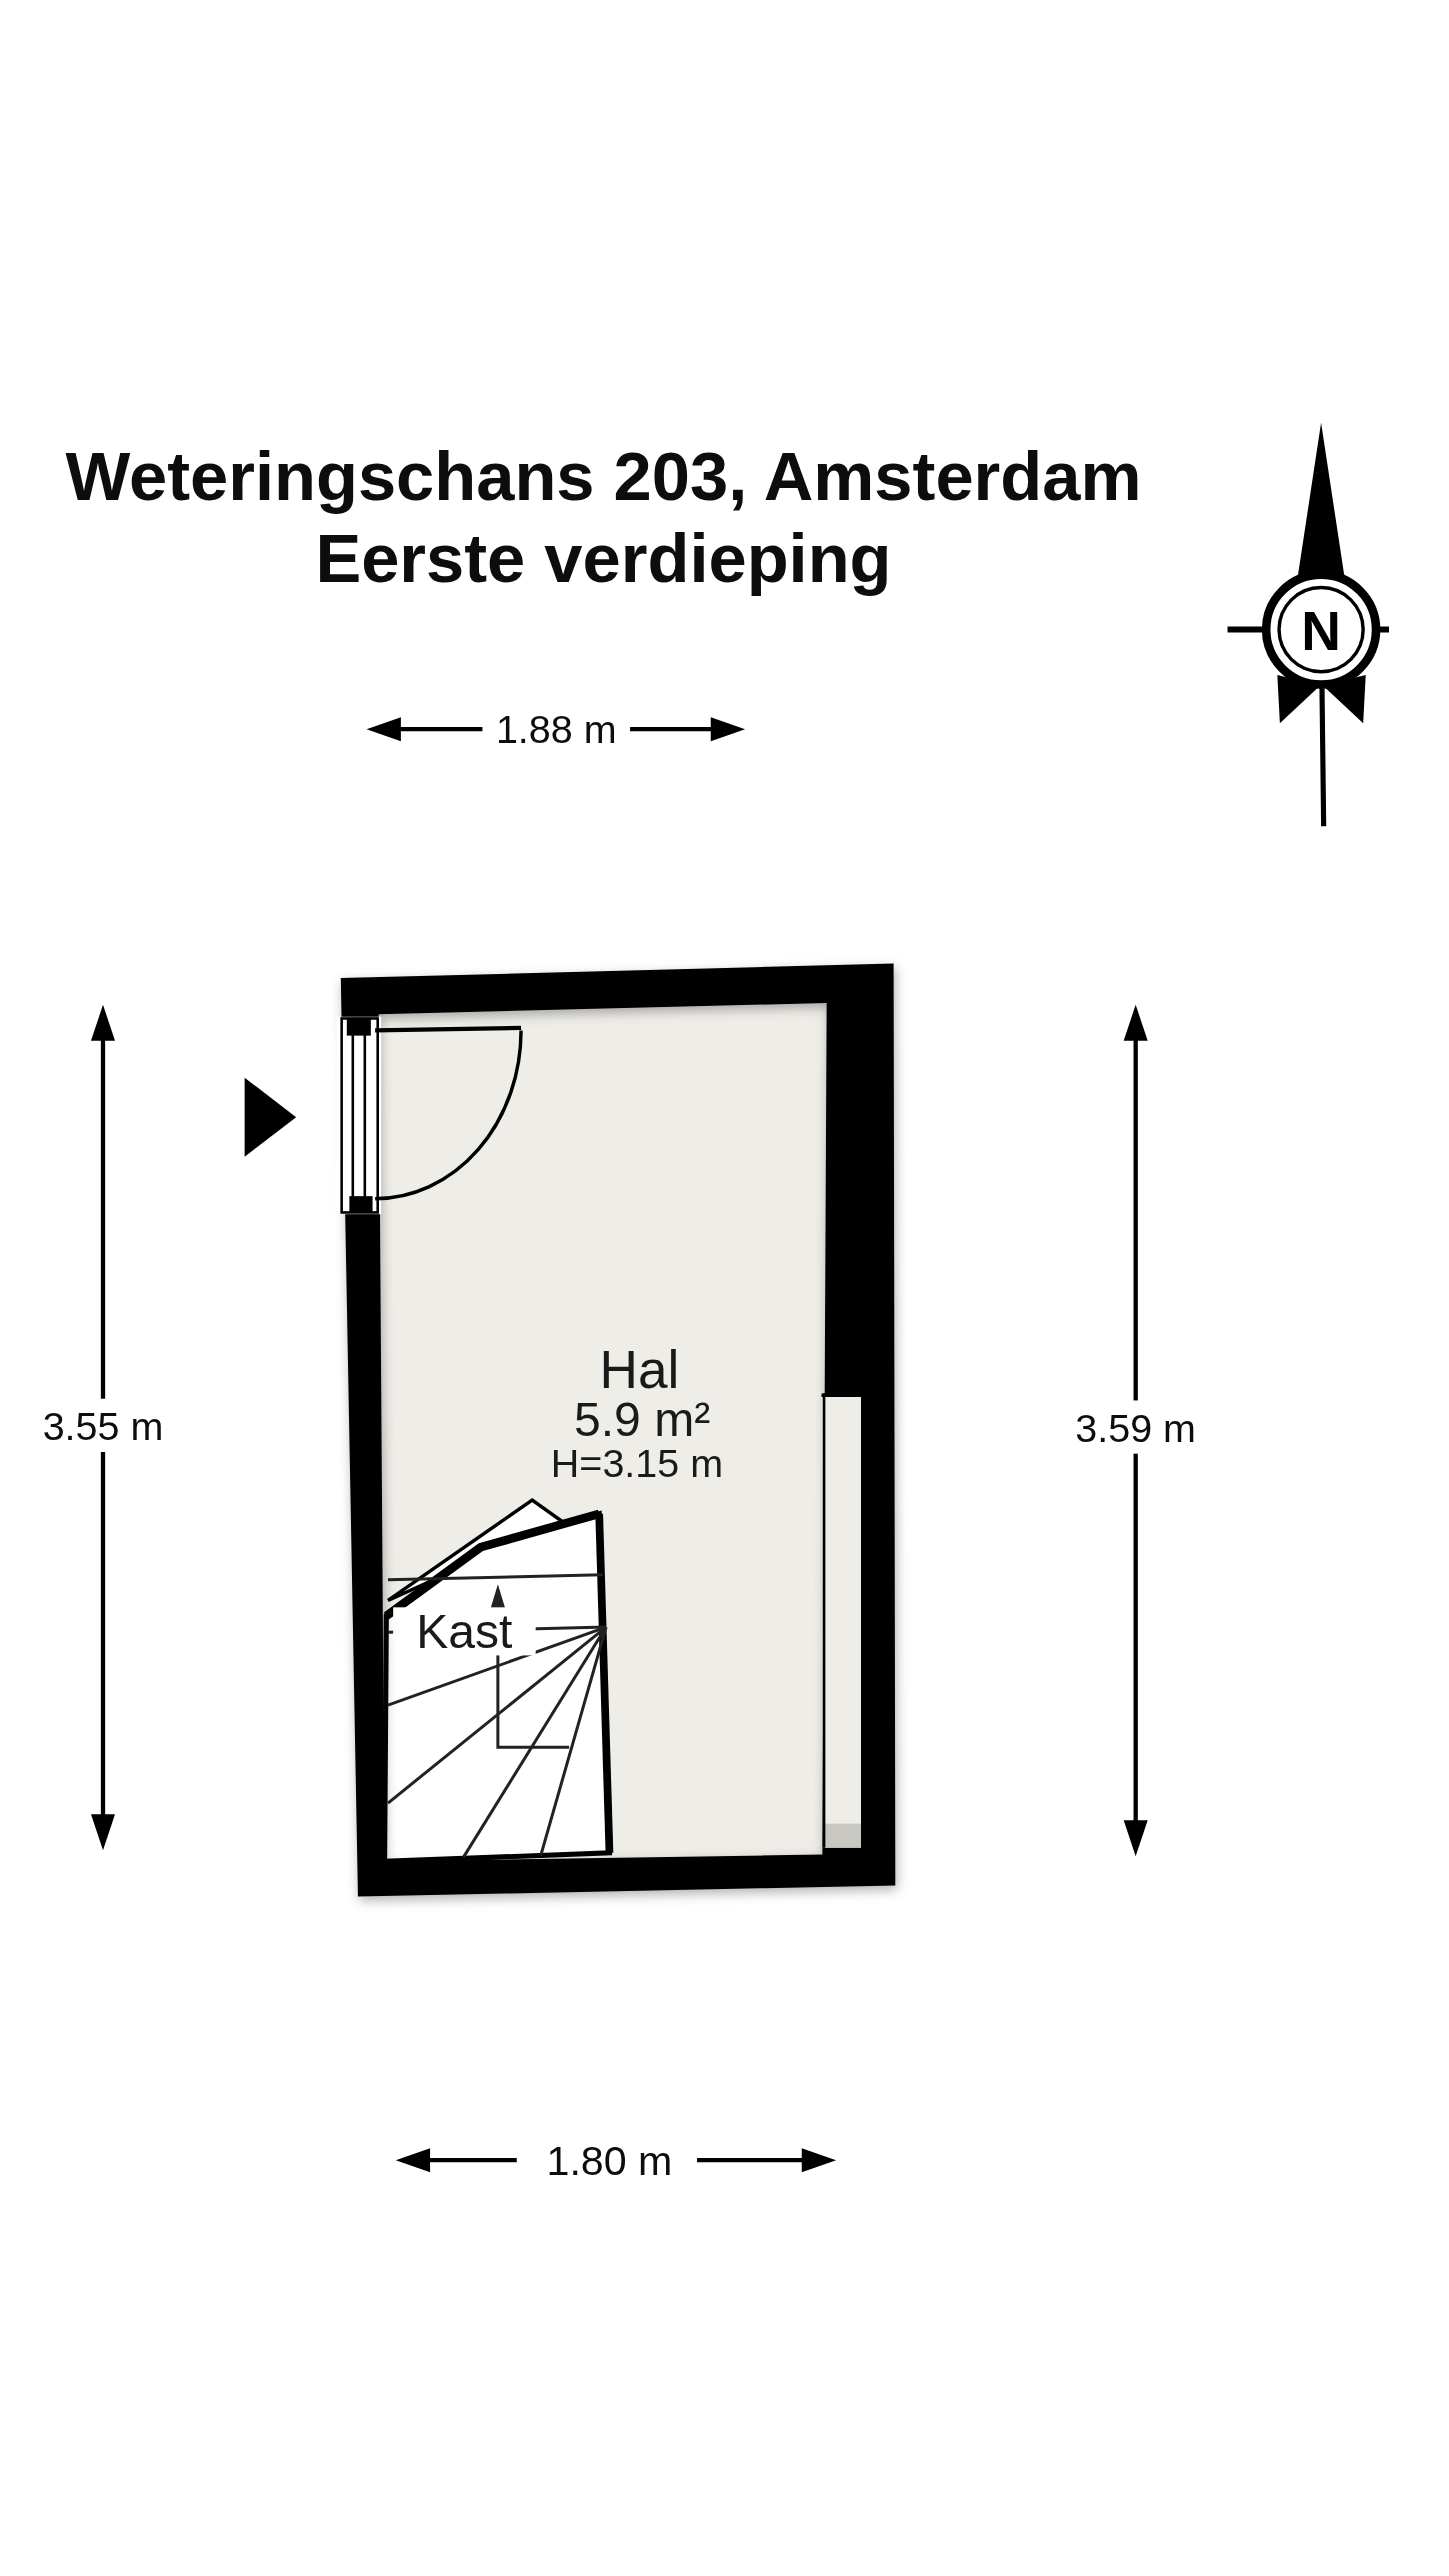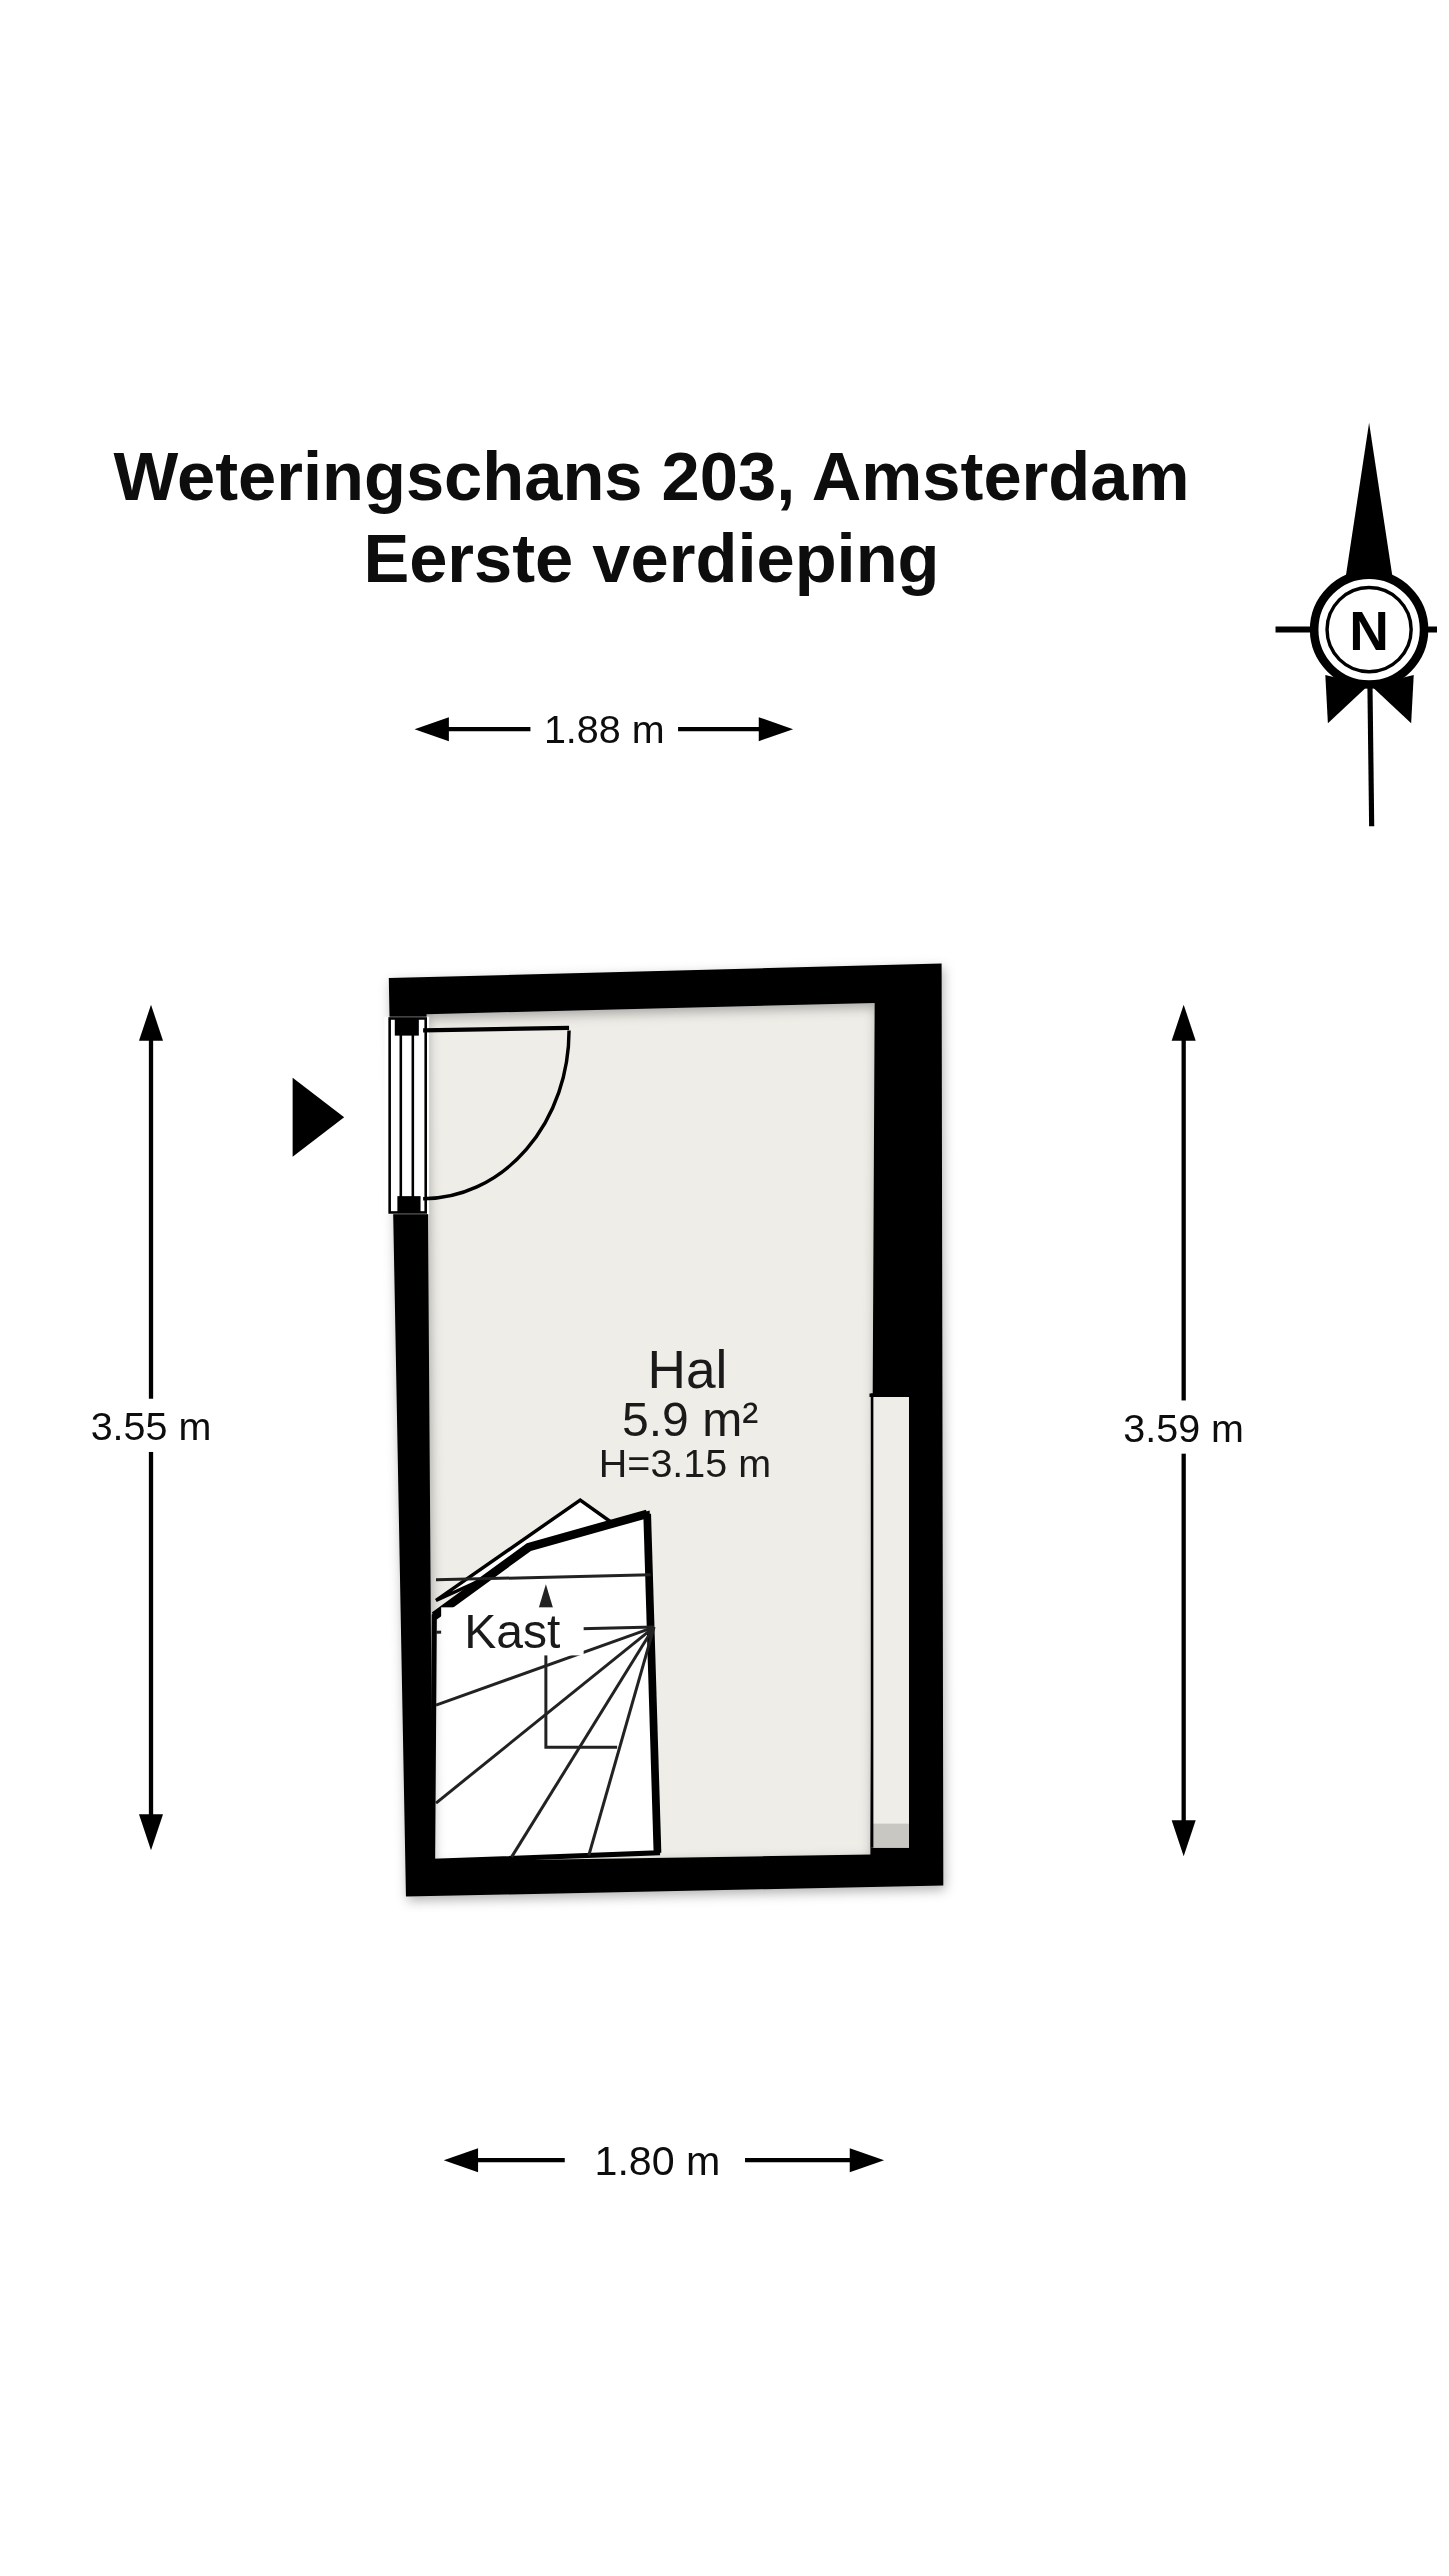--- a/index.html
+++ b/index.html
@@ -7,21 +7,20 @@
     padding: 0;
     background: #ffffff;
     font-family: "Liberation Sans", sans-serif;
   }
   .page {
     position: relative;
     width: 1389px;
     height: 2576px;
     background: #ffffff;
     overflow: hidden;
-    margin-left: 48px;
   }
   svg { display: block; }
   text {
     font-family: "Liberation Sans", sans-serif;
     fill: #111111;
   }
   .title-text   { font-size: 80px; font-weight: bold; fill: #0d0d0d; }
   .dim-text     { font-size: 46px; fill: #0d0d0d; }
   .dim-text-b   { font-size: 48px; fill: #0d0d0d; }
   .room-name    { font-size: 62px; fill: #1a1a1a; }

